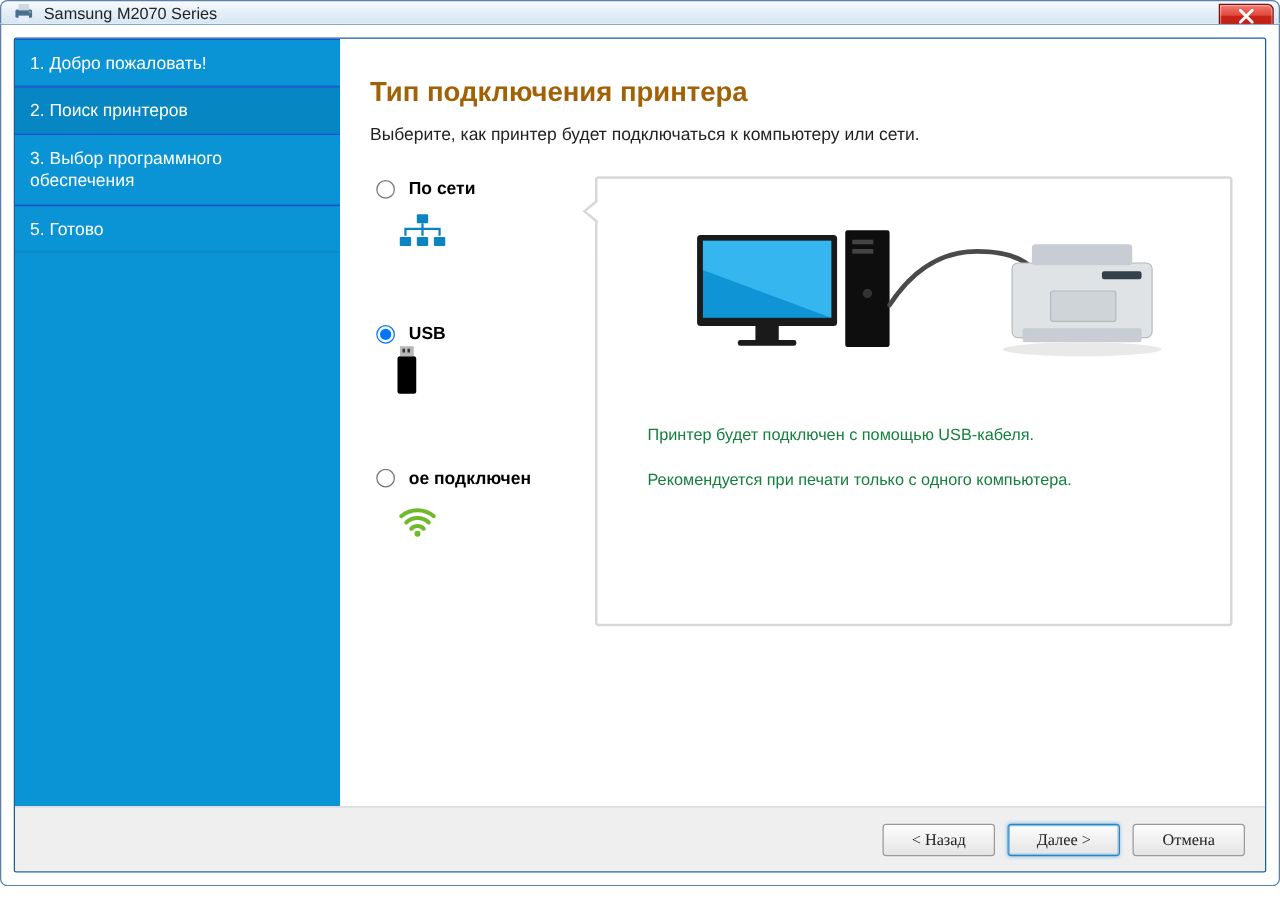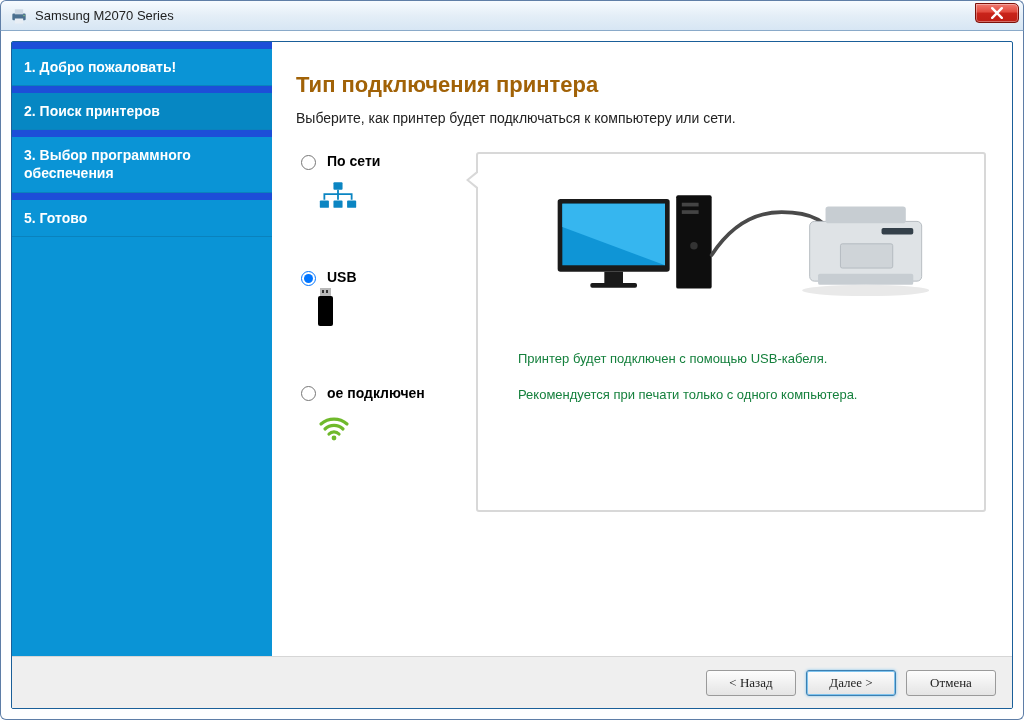--- a/index.html
+++ b/index.html
@@ -3,21 +3,21 @@
 <meta charset="utf-8">
 <style>
   * { box-sizing: border-box; }
   html, body { margin:0; padding:0; font-family: Tahoma, "Segoe UI", Arial, sans-serif; background:#fff; }
   .window {
     width:1024px; height:720px; position:relative;
     background:#fff;
   }
   
   .titlebar {
-    height:30px;
+    height:19px;
     background: linear-gradient(to bottom, #f7fbff 0%, #e4eef7 50%, #d7e6f4 100%);
     border:1px solid #5f7ea7; border-bottom:0;
     border-radius:6px 6px 0 0;
     display:flex; align-items:center;
     position:relative;
   }
   .titlebar .app-icon { width:20px; height:20px; margin:0 6px 0 8px; position:relative; }
   .titlebar .app-icon svg { width:100%; height:100%; display:block; }
   .titlebar .title { font-size:13px; color:#222; }
   .close-btn {
@@ -41,23 +41,23 @@
   
   .installer {
     position:absolute; left:10px; right:10px; top:10px; bottom:10px;
     border:1px solid #1a5f99; background:#fff; border-radius:2px;
     overflow:hidden;
   }
   
   .cols { display:flex; height:calc(100% - 52px); }
   .sidebar { width:260px; background:#0a94d6; color:#fff; }
   .step {
-    padding:10px 12px; font-size:14px; font-weight:bold; color:#fff;
+    padding:10px 12px; font-size:14px; font-weight:normal; color:#fff;
     border-bottom:1px solid #0a82bd;
-    border-top:7px solid #1d4ed8;
+    border-top:1px solid #1d4ed8;
     cursor:pointer;
   }
   .step.active {
     background:#0687c3;
   }
   .step.tall { line-height:1.25; }
   .main { flex:1; padding:24px 26px 10px 24px; position:relative; }
   .h1 { font-size:22px; font-weight:bold; margin:6px 0 12px; color:#a16207; }
   .sub { font-size:14px; color:#222; margin-bottom:26px; }
 

